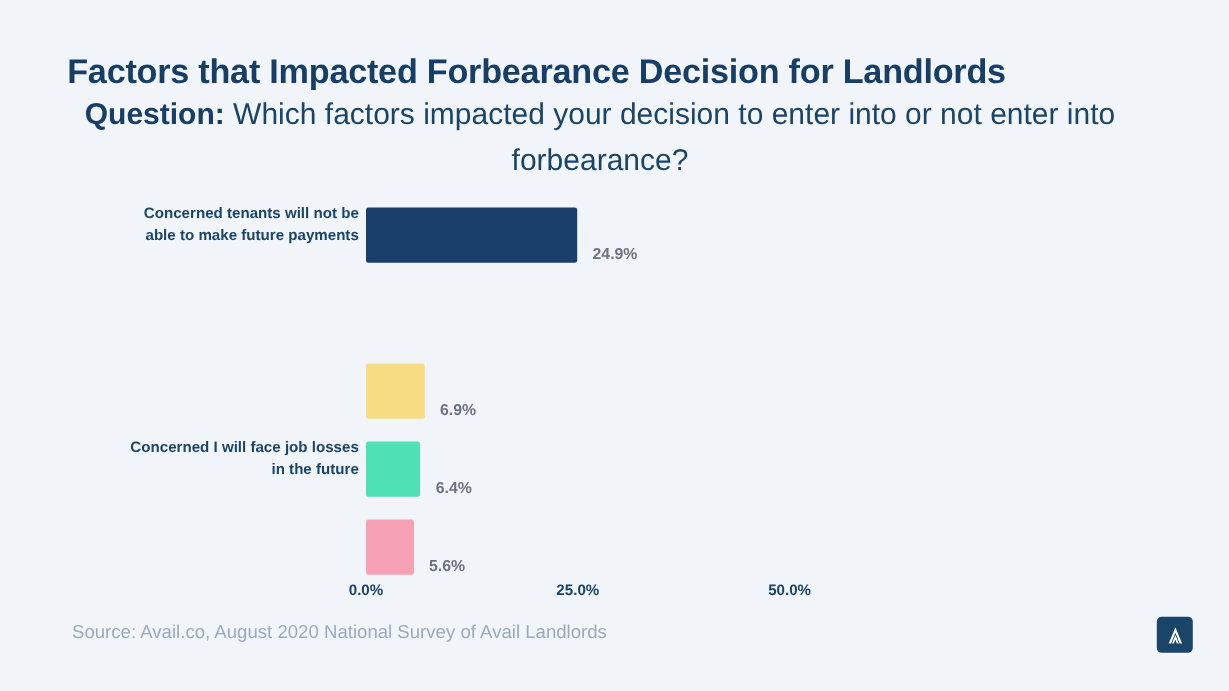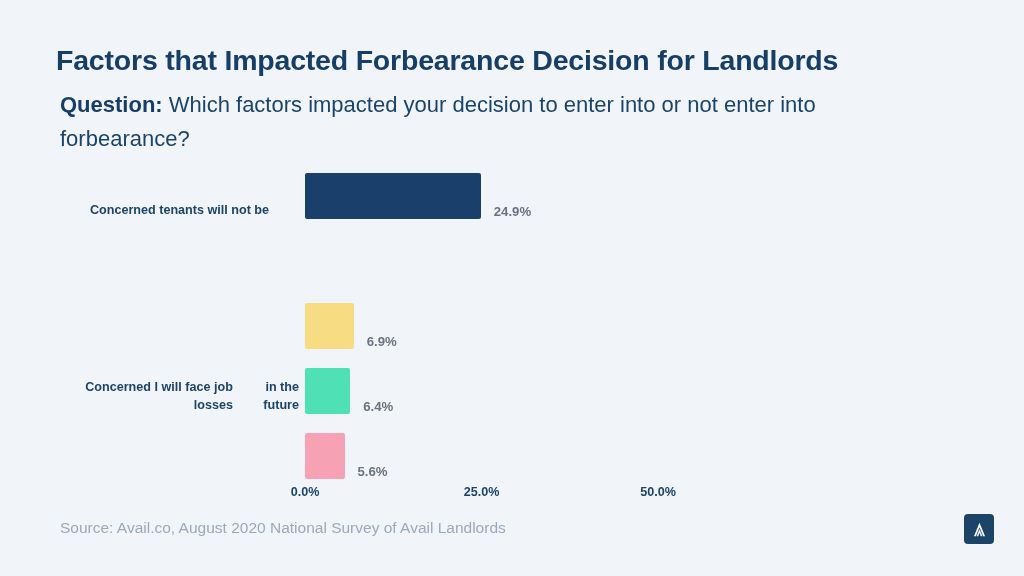--- a/index.html
+++ b/index.html
@@ -33,26 +33,27 @@
     font-size: 28.5px;
     font-weight: bold;
     color: #173E66;
     letter-spacing: -0.2px;
     white-space: nowrap;
   }
 
   .question {
     position: absolute;
     left: 60px;
-    top: 88px;
+    top: 76px;
     width: 880px;
-    font-size: 22px;
+    font-size: 25px;
     color: #1B4469;
     line-height: 1.55;
     font-weight: normal;
+    text-align: center;
   }
   .question .q-label {
     font-weight: bold;
     color: #173E66;
   }
 
   
   .chart {
     position: absolute;
     left: 0;
@@ -69,21 +70,21 @@
     display: block;
   }
 
   .cat-label {
     position: absolute;
     left: 60px;
     width: 239px;
     top: 0;
     height: 64px;
     display: flex;
-    flex-direction: row;
+    flex-direction: column;
     align-items: flex-end;
     justify-content: center;
     text-align: right;
     font-size: 12.6px;
     font-weight: bold;
     color: #1B4469;
     line-height: 1.45;
   }
 
   .bar-wrap {
@@ -159,20 +160,21 @@
   <div class="title">Factors that Impacted Forbearance Decision for Landlords</div>
 
   <div class="question">
     <span class="q-label">Question:</span><span> Which factors impacted your decision to enter into or not enter into forbearance?</span>
   </div>
 
   <div class="chart" id="chart-rows">
       <div class="row" style="top: 0px;">
         <div class="cat-label">
           <span>Concerned tenants will not be</span>
+          <span>able to make future payments</span>
         </div>
         <div class="bar-wrap">
           <div class="bar" style="width: 175.794px; background: rgb(27, 63, 107);"></div>
           <div class="value">24.9%</div>
         </div>
       </div>
       <div class="row" style="top: 130px;">
         <div class="bar-wrap">
           <div class="bar" style="width: 48.714px; background: rgb(247, 220, 131);"></div>
           <div class="value">6.9%</div>

